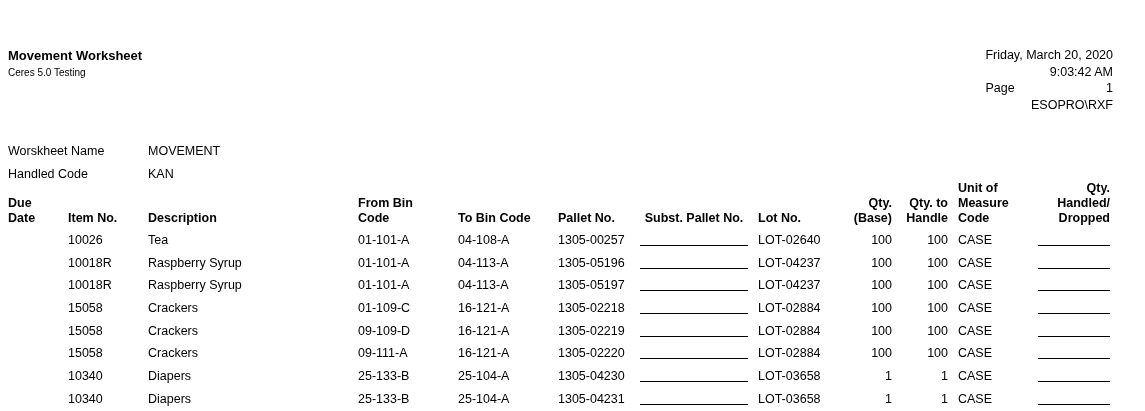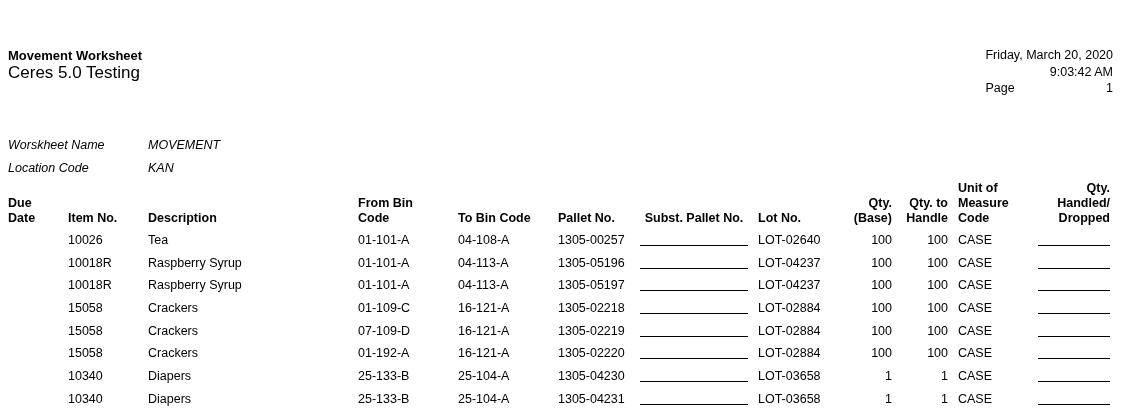--- a/index.html
+++ b/index.html
@@ -13,31 +13,31 @@
     position:relative;
     width:1145px;
     height:411px;
     background:#ffffff;
     overflow:hidden;
   }
 
   
   .title-block { position:absolute; left:8px; top:47px; }
   .report-title { font-weight:bold; font-size:13px; line-height:17px; }
-  .report-subtitle { font-size:17px; line-height:17px; }
+  .report-subtitle { font-size:10px; line-height:17px; }
 
   .meta-block {
     position:absolute; top:47px; right:32px;
     text-align:right; line-height:16.5px;
   }
   .page-line { display:flex; justify-content:space-between; }
   .page-num { display:inline-block; width:42px; text-align:right; }
 
   
-  .info-block { position:absolute; left:8px; top:134px;font-style:italic; }
+  .info-block { position:absolute; left:8px; top:140px; }
   .info-row { display:flex; line-height:23px; }
   .info-label { width:140px; }
 
   
   .report-table { position:absolute; left:8px; top:181px; width:1102px; }
   .thead { display:flex; align-items:flex-end; height:45px; font-weight:bold; }
   .thead .cell { white-space:pre-line; line-height:15px; }
   .tbody { margin-top:3px; }
   .trow { display:flex; height:22.7px; line-height:22.7px; }
 
@@ -74,29 +74,30 @@
     <div class="report-subtitle">Ceres 5.0 Testing</div>
   </div>
 
   <div class="meta-block">
     <div>Friday, March 20, 2020</div>
     <div>9:03:42 AM</div>
     <div class="page-line">
       <span>Page</span>
       <span class="page-num">1</span>
     </div>
+    <div>ESOPRO\RXF</div>
   </div>
 
   <div class="info-block">
     <div class="info-row">
       <span class="info-label">Worskheet Name</span>
       <span class="info-value">MOVEMENT</span>
     </div>
     <div class="info-row">
-      <span class="info-label">Location Code</span>
+      <span class="info-label">Handled Code</span>
       <span class="info-value">KAN</span>
     </div>
   </div>
 
   <div class="report-table">
     <div class="thead">
       <div class="cell c-due">Due
 Date</div>
       <div class="cell c-item">Item No.</div>
       <div class="cell c-desc">Description</div>
@@ -175,36 +176,36 @@
     <div class="cell c-qtybase">100</div>
     <div class="cell c-qtyhand">100</div>
     <div class="cell c-uom">CASE</div>
     <div class="cell c-handled"><span class="blank-line blank-handled"></span></div>
   </div>
 
   <div class="trow">
     <div class="cell c-due"></div>
     <div class="cell c-item">15058</div>
     <div class="cell c-desc">Crackers</div>
-    <div class="cell c-frombin">07-109-D</div>
+    <div class="cell c-frombin">09-109-D</div>
     <div class="cell c-tobin">16-121-A</div>
     <div class="cell c-pallet">1305-02219</div>
     <div class="cell c-subst"><span class="blank-line blank-subst"></span></div>
     <div class="cell c-lot">LOT-02884</div>
     <div class="cell c-qtybase">100</div>
     <div class="cell c-qtyhand">100</div>
     <div class="cell c-uom">CASE</div>
     <div class="cell c-handled"><span class="blank-line blank-handled"></span></div>
   </div>
 
   <div class="trow">
     <div class="cell c-due"></div>
     <div class="cell c-item">15058</div>
     <div class="cell c-desc">Crackers</div>
-    <div class="cell c-frombin">01-192-A</div>
+    <div class="cell c-frombin">09-111-A</div>
     <div class="cell c-tobin">16-121-A</div>
     <div class="cell c-pallet">1305-02220</div>
     <div class="cell c-subst"><span class="blank-line blank-subst"></span></div>
     <div class="cell c-lot">LOT-02884</div>
     <div class="cell c-qtybase">100</div>
     <div class="cell c-qtyhand">100</div>
     <div class="cell c-uom">CASE</div>
     <div class="cell c-handled"><span class="blank-line blank-handled"></span></div>
   </div>
 

